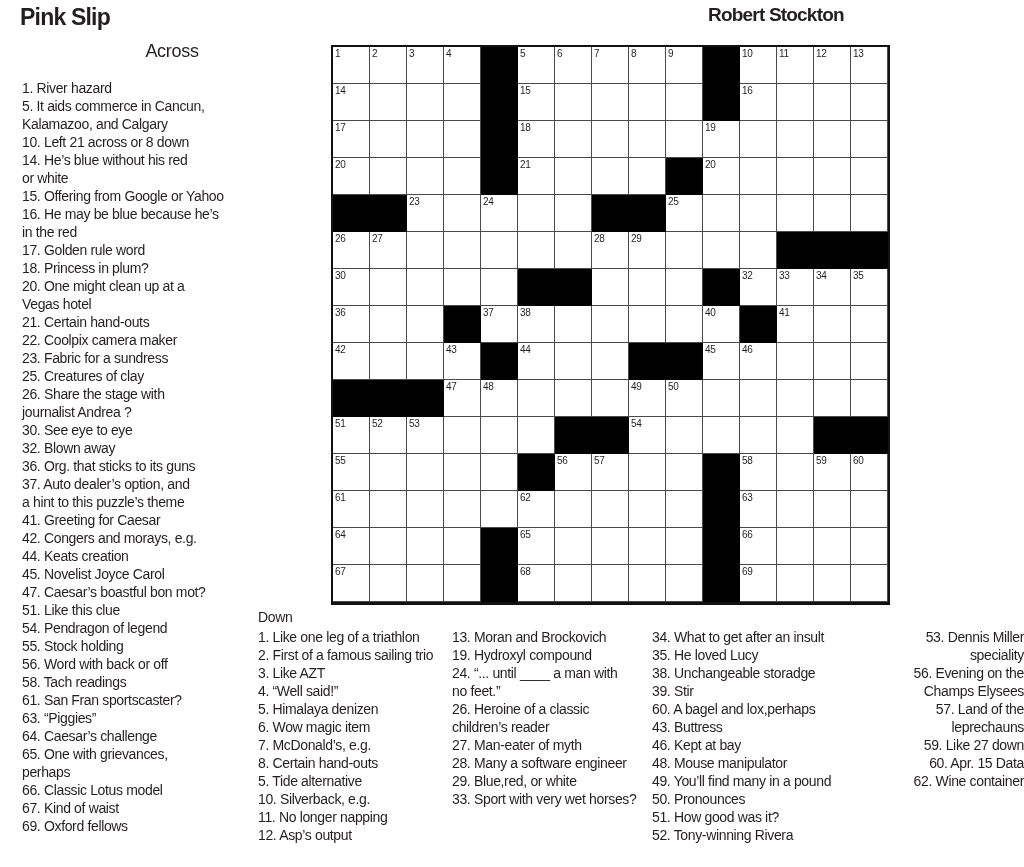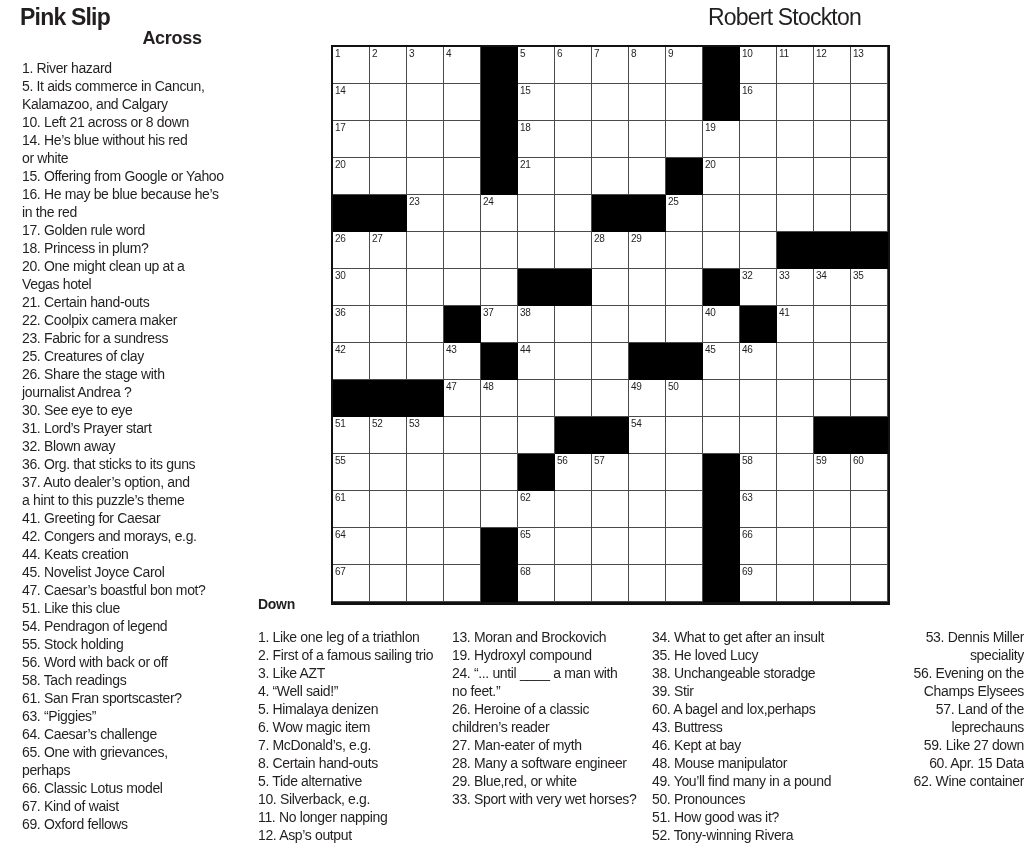--- a/index.html
+++ b/index.html
@@ -10,30 +10,30 @@
     overflow: hidden;
     font-family: "Liberation Sans", sans-serif;
     color: #231f20;
   }
   .page-title {
     position: absolute; left: 20px; top: 4px;
     font-size: 23px; font-weight: 700; letter-spacing: -0.8px;
   }
   .page-author {
     position: absolute; left: 708px; top: 4px;
-    font-size: 23px; font-weight: 400; letter-spacing: -0.8px;
+    font-size: 19px; font-weight: 700; letter-spacing: -0.8px;
   }
   .across-section {
     position: absolute; left: 22px; top: 28px; width: 302px;
   }
   .section-heading {
-    font-size: 18px; font-weight: 700; letter-spacing: -0.3px;
+    font-size: 18px; font-weight: 400; letter-spacing: -0.3px; margin-top: 13px;
   }
   .across-heading { text-align: center; width: 300px; }
-  .clue-list { margin-top: 10px; }
+  .clue-list { margin-top: 17px; }
   .clue {
     font-size: 14px; line-height: 18px; letter-spacing: -0.35px;
     white-space: pre-line;
   }
   
   .grid {
     position: absolute; left: 331px; top: 45px;
     display: grid;
     grid-template-columns: repeat(15, 37px);
     grid-template-rows: repeat(15, 37px);
@@ -89,21 +89,20 @@
       <div class="clue">18. Princess in plum?</div>
       <div class="clue">20. One might clean up at a
 Vegas hotel</div>
       <div class="clue">21. Certain hand-outs</div>
       <div class="clue">22. Coolpix camera maker</div>
       <div class="clue">23. Fabric for a sundress</div>
       <div class="clue">25. Creatures of clay</div>
       <div class="clue">26. Share the stage with
 journalist Andrea ?</div>
       <div class="clue">30. See eye to eye</div>
-      <div class="clue">31. Lord’s Prayer start</div>
       <div class="clue">32. Blown away</div>
       <div class="clue">36. Org. that sticks to its guns</div>
       <div class="clue">37. Auto dealer’s option, and
 a hint to this puzzle’s theme</div>
       <div class="clue">41. Greeting for Caesar</div>
       <div class="clue">42. Congers and morays, e.g.</div>
       <div class="clue">44. Keats creation</div>
       <div class="clue">45. Novelist Joyce Carol</div>
       <div class="clue">47. Caesar’s boastful bon mot?</div>
       <div class="clue">51. Like this clue</div>

